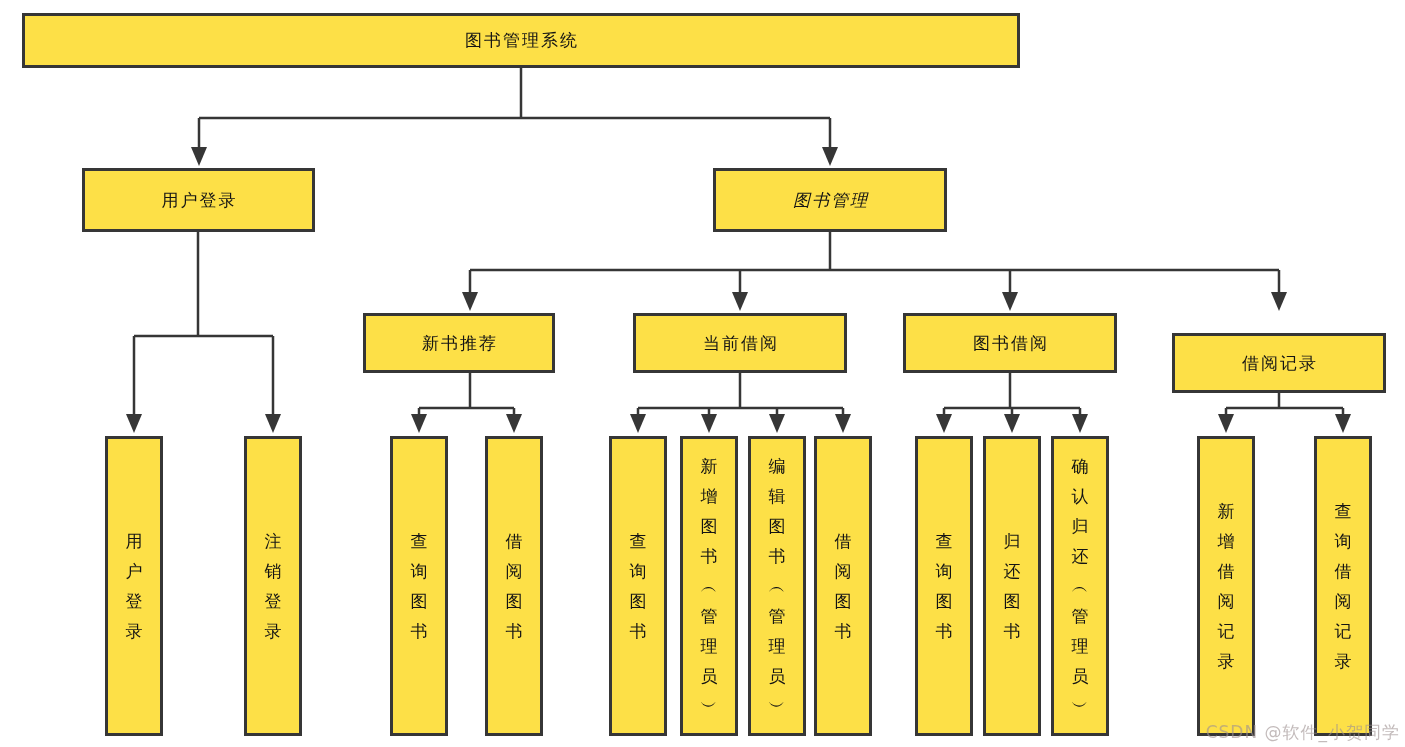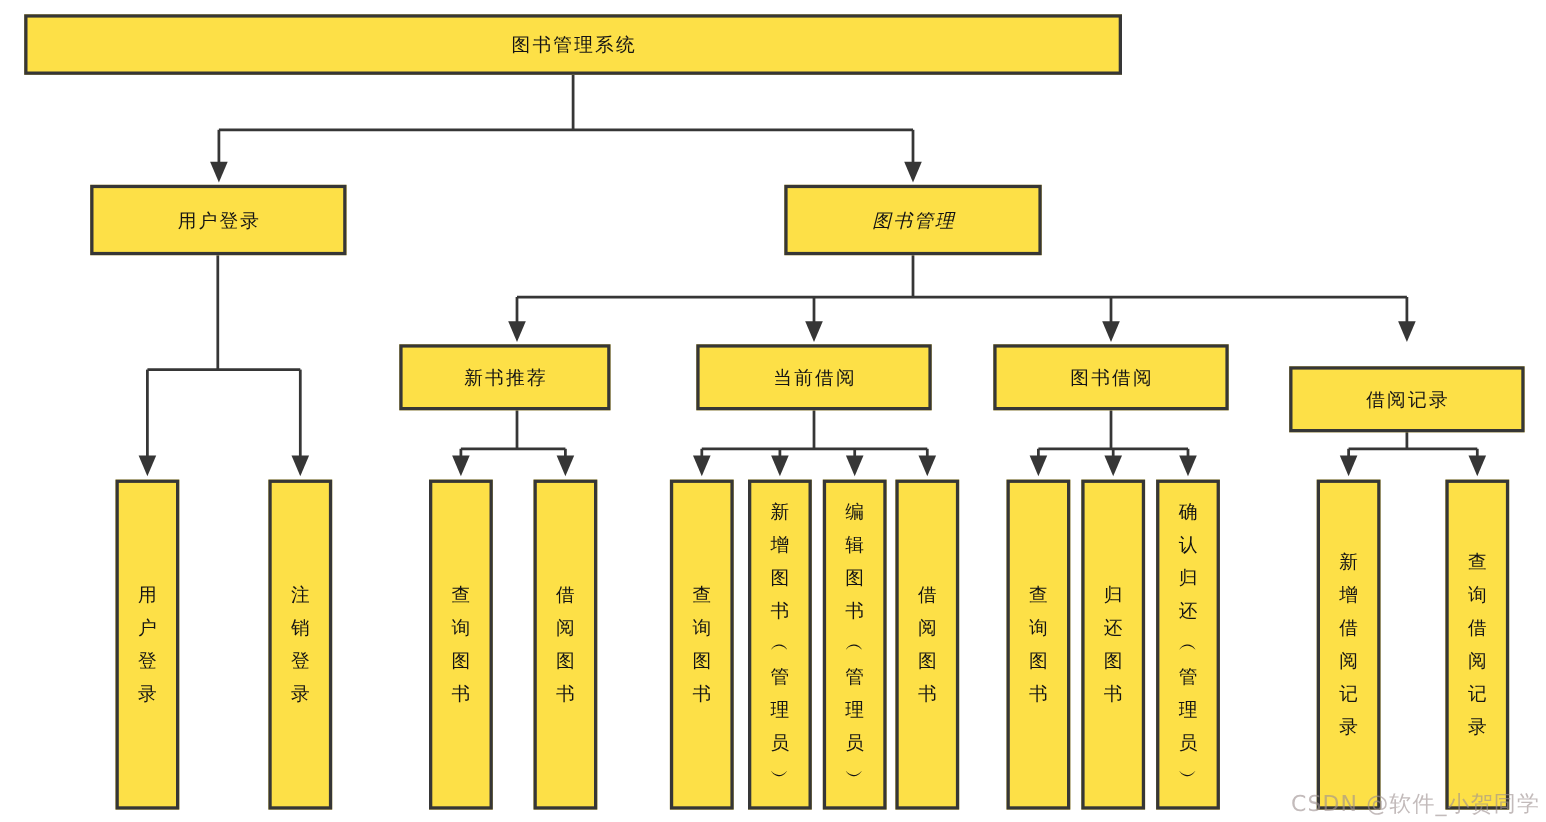--- a/index.html
+++ b/index.html
@@ -43,21 +43,21 @@
   .node-box.v .ch {
     font-size: 17px;
     line-height: 1;
     height: 17px;
   }
   #watermark {
     position: absolute;
     right: 5px;
     bottom: 3px;
     z-index: 3;
-    font-size: 20px;
+    font-size: 17px;
     letter-spacing: 1px;
     color: rgba(158, 146, 146, 0.62);
     white-space: nowrap;
     margin-top: 20px;
   }
 </style>
 </head>
 <body>
 
 <div id="stage">

